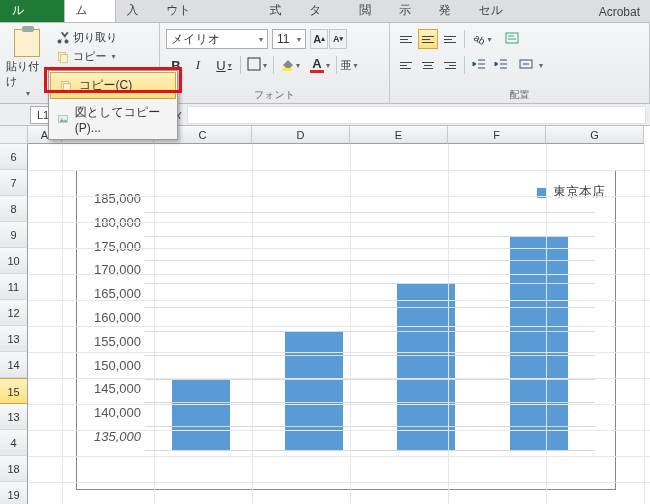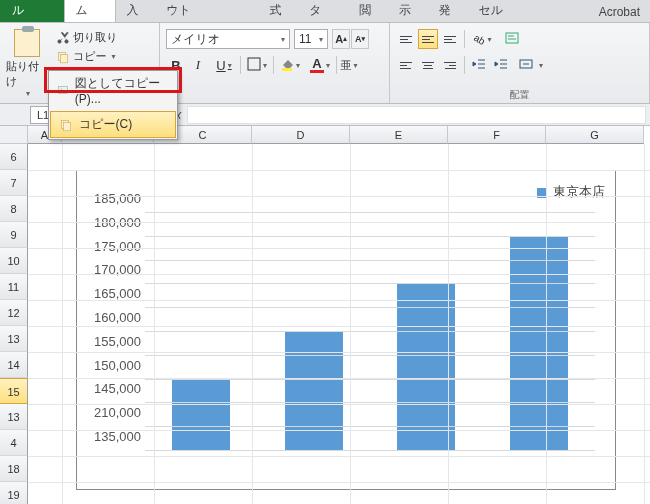--- a/index.html
+++ b/index.html
@@ -19,21 +19,21 @@
   .sc { width:14px; height:14px; display:inline-block; }
   .scissors svg { width:14px; height:14px; }
   .copy-btn { position: relative; }
   .dd-arrow { font-size: 8px; color: #666; margin-left: 2px; }
   .copy-menu { position: absolute; top: 47px; left: 48px; width: 130px; background: #f4f4f4; border: 1px solid #9a9a9a; box-shadow: 2px 2px 4px rgba(0,0,0,.3); z-index: 20; }
   .copy-menu .mi { display:flex; align-items:center; gap:6px; padding: 4px 8px; font-size: 12px; }
   .copy-menu .mi.hl { background: linear-gradient(#fff1c0,#ffe07f); border: 1px solid #d9a437; margin:1px; }
   .redbox { position:absolute; top:44px; left:44px; width:138px; height:26px; border:3px solid #d8151a; z-index:25; pointer-events:none; }
   .font-grp { width: 230px; }
   .font-row1 { display:flex; gap:4px; align-items:center; padding-top:4px; }
-  .fontname { width:124px; height:20px; border:1px solid #abadb3; background:#fff; font-size:12px; padding:1px 4px; display:flex; justify-content:space-between; align-items:center; }
+  .fontname { width:102px; height:20px; border:1px solid #abadb3; background:#fff; font-size:12px; padding:1px 4px; display:flex; justify-content:space-between; align-items:center; }
   .fontsize { width:34px; height:20px; border:1px solid #abadb3; background:#fff; font-size:12px; padding:1px 4px; display:flex; justify-content:space-between; align-items:center; }
   .fsud { display:flex; gap:1px; }
   .fsbtn { width:18px; height:20px; border:1px solid #c5c7ca; background:#f1f2f4; display:flex; align-items:center; justify-content:center; font-size:11px; font-weight:bold; }
   .font-row2 { display:flex; gap:2px; align-items:center; padding-top:6px; }
   .ic { width:20px; height:20px; border:1px solid transparent; display:flex; align-items:center; justify-content:center; font-size:13px; }
   .ic.split { width:28px; }
   .underA { border-bottom: 3px solid #d22; width:14px; display:inline-block; text-align:center; line-height:12px; font-weight:bold; }
   .align-grp { flex:1; }
   .align-row1 { display:flex; gap:2px; padding-top:4px; align-items:center; }
   .align-row2 { display:flex; gap:2px; padding-top:6px; align-items:center; }
@@ -112,39 +112,39 @@
               </svg>
           </span>
           <span>コピー</span>
           <span class="dd-arrow">▾</span>
         </div>
       </div>
     </div>
   </div>
 
   <div class="copy-menu">
+    <div class="mi hl">
+      <span class="sc">
+        <svg viewBox="0 0 24 24">
+            <rect x="4" y="4" width="12" height="14" fill="#fdf0cf" stroke="#c7a658"></rect>
+            <rect x="8" y="8" width="12" height="14" fill="#fdf0cf" stroke="#c7a658"></rect>
+          </svg>
+      </span>
+      <span>コピー(C)</span>
+    </div>
     <div class="mi">
       <span class="sc">
         <svg viewBox="0 0 24 24">
             <rect x="3" y="5" width="18" height="14" fill="#e8f0fa" stroke="#6a8"></rect>
             <circle cx="9" cy="11" r="2" fill="#fc5"></circle>
             <path d="M5 17l5-5 4 4 3-3 3 3v2H5z" fill="#6a8"></path>
           </svg>
       </span>
       <span>図としてコピー(P)...</span>
     </div>
-    <div class="mi hl">
-      <span class="sc">
-        <svg viewBox="0 0 24 24">
-            <rect x="4" y="4" width="12" height="14" fill="#fdf0cf" stroke="#c7a658"></rect>
-            <rect x="8" y="8" width="12" height="14" fill="#fdf0cf" stroke="#c7a658"></rect>
-          </svg>
-      </span>
-      <span>コピー(C)</span>
-    </div>
   </div>
   <div class="redbox"></div>
 
   <div class="grp font-grp">
     <div class="font-row1">
       <div class="fontname">
         <span>メイリオ</span>
         <span class="dd-arrow">▾</span>
       </div>
       <div class="fontsize">
@@ -187,20 +187,21 @@
       <div class="ic split">
         <span class="underA">A</span>
         <span class="dd-arrow">▾</span>
       </div>
       <div style="width:1px;height:18px;background:#c5c7ca"></div>
       <div class="ic">
         <span style="font-size:11px">亜</span>
           <span class="dd-arrow">▾</span>
       </div>
     </div>
+    <div class="grp-label">フォント</div>
   </div>
 
   <div class="grp align-grp">
     <div class="align-row1">
       <div class="al">
           <span class="ln" style="width:100%"></span>
           <span class="ln" style="width:70%"></span>
           <span class="ln" style="width:100%"></span>
         </div>
       <div class="al sel">
@@ -313,23 +314,23 @@
         </div>
         <div class="plot" id="plot">
           <div class="baseline"></div>
           <div class="bars" id="bars">
               <div class="bar" style="height: 30%;"></div>
               <div class="bar" style="height: 50%;"></div>
               <div class="bar" style="height: 70%;"></div>
               <div class="bar" style="height: 90%;"></div>
             </div>
         <div class="ygrid" style="bottom: 0%;"></div>
-            <div class="ylab" style="bottom: 0%;">135,000</div>
+            <div class="ylab" style="bottom: 0%; font-style: italic;">135,000</div>
             <div class="ygrid" style="bottom: 10%;"></div>
-            <div class="ylab" style="bottom: 10%;">210,000</div>
+            <div class="ylab" style="bottom: 10%;">140,000</div>
             <div class="ygrid" style="bottom: 20%;"></div>
             <div class="ylab" style="bottom: 20%;">145,000</div>
             <div class="ygrid" style="bottom: 30%;"></div>
             <div class="ylab" style="bottom: 30%;">150,000</div>
             <div class="ygrid" style="bottom: 40%;"></div>
             <div class="ylab" style="bottom: 40%;">155,000</div>
             <div class="ygrid" style="bottom: 50%;"></div>
             <div class="ylab" style="bottom: 50%;">160,000</div>
             <div class="ygrid" style="bottom: 60%;"></div>
             <div class="ylab" style="bottom: 60%;">165,000</div>

